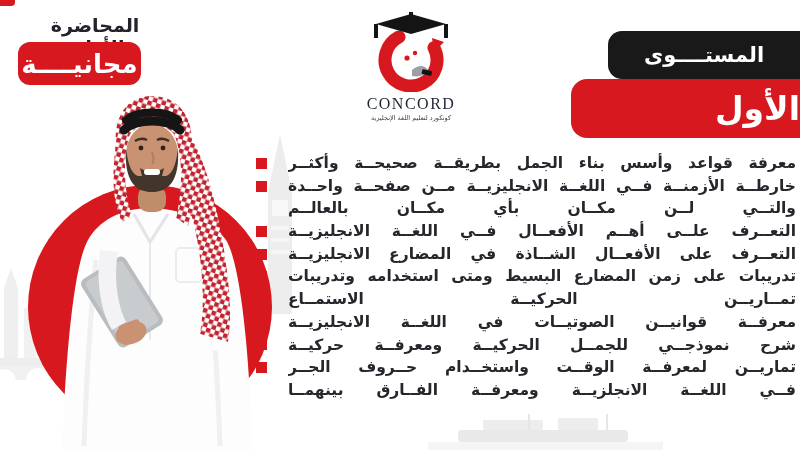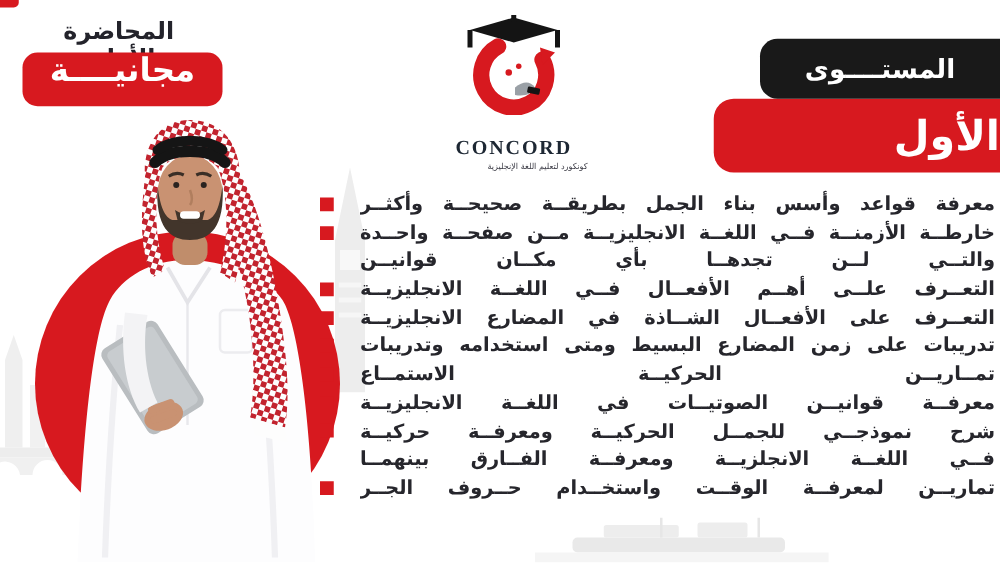--- a/index.html
+++ b/index.html
@@ -14,29 +14,29 @@
   
   .wm { position:absolute; z-index:0; pointer-events:none; }
 
   
   .corner-accent { left:0; top:0; width:15px; height:6px; background:var(--red);
                    border-bottom-right-radius:4px; z-index:3; }
 
   
   .lecture-label { left:20px; top:14px; width:150px; text-align:center;
                    direction:rtl; font-size:19px; font-weight:bold; color:#23232b; z-index:3; }
-  .free-badge { left:18px; top:42px; width:160px; height:43px; background:var(--red);
-                border-radius:12px; display:flex; align-items:flex-start; justify-content:center;
+  .free-badge { left:18px; top:42px; width:123px; height:43px; background:var(--red);
+                border-radius:12px; display:flex; align-items:center; justify-content:center;
                 direction:rtl; color:#fff; font-size:26px; font-weight:bold; z-index:3; }
 
   
   .logo-wrap { left:352px; top:12px; width:118px; text-align:center; z-index:3; }
-  .logo-name { font-family:"Liberation Serif","DejaVu Serif",serif; font-weight:bold;
-               font-size:16px; letter-spacing:1.5px; color:#1d2733; margin-top:18px; }
-  .logo-tagline { font-size:6.5px; color:#3c3c46; direction:rtl; margin-top:1px;text-align:right; }
+  .logo-name { font-family:"Liberation Serif","DejaVu Serif",serif; font-weight:normal;
+               font-size:16px; letter-spacing:1.5px; color:#1d2733; margin-top:3px; }
+  .logo-tagline { font-size:6.5px; color:#3c3c46; direction:rtl; margin-top:1px; }
 
   
   .level-black { right:0; top:31px; width:192px; height:48px; background:#191919;
                  border-radius:14px 0 0 14px; display:flex; align-items:center; justify-content:center;
                  direction:rtl; color:#fff; font-size:21px; font-weight:bold; z-index:4; }
   .level-red   { right:0; top:79px; width:229px; height:59px; background:var(--red);
                  border-radius:16px 0 0 16px; display:flex; align-items:center; 
                  direction:rtl; color:#fff; font-size:33px; font-weight:bold; z-index:3; }
 
   
@@ -194,21 +194,21 @@
     <div class="row-text">معرفة قواعد وأسس بناء الجمل بطريقــة صحيحــة وأكثــر منطقيــة</div>
   </div>
 
   <div class="row">
     <span class="bullet"></span>
     <div class="row-text">خارطــة الأزمنــة فــي اللغــة الانجليزيــة مــن صفحــة واحــدة</div>
   </div>
 
   <div class="row">
     <span class="bullet hidden"></span>
-    <div class="row-text">والتــي لــن تجدهــا بأي مكــان قوانيــن</div>
+    <div class="row-text">والتــي لــن مكــان بأي مكــان بالعالــم</div>
   </div>
 
   <div class="row">
     <span class="bullet"></span>
     <div class="row-text">التعــرف علــى أهــم الأفعــال فــي اللغــة الانجليزيــة</div>
   </div>
 
   <div class="row">
     <span class="bullet"></span>
     <div class="row-text">التعــرف على الأفعــال الشــاذة في المضارع الانجليزيــة</div>
@@ -225,25 +225,25 @@
   </div>
 
   <div class="row">
     <span class="bullet"></span>
     <div class="row-text">معرفــة قوانيــن الصوتيــات في اللغــة الانجليزيــة</div>
   </div>
 
   <div class="row">
     <span class="bullet"></span>
     <div class="row-text">شرح نموذجــي للجمــل الحركيــة ومعرفــة حركيــة</div>
+  </div>
+
+  <div class="row">
+    <span class="bullet"></span>
+    <div class="row-text">تماريــن لمعرفــة الوقــت واستخــدام حــروف الجــر</div>
   </div>
 
   <div class="row">
     <span class="bullet hidden"></span>
     <div class="row-text">فــي اللغــة الانجلزيــة ومعرفــة الفــارق بينهمــا</div>
   </div>
 
-  <div class="row">
-    <span class="bullet"></span>
-    <div class="row-text">تماريــن لمعرفــة الوقــت واستخــدام حــروف الجــر</div>
-  </div>
-
 </div>
 
 </body></html>

